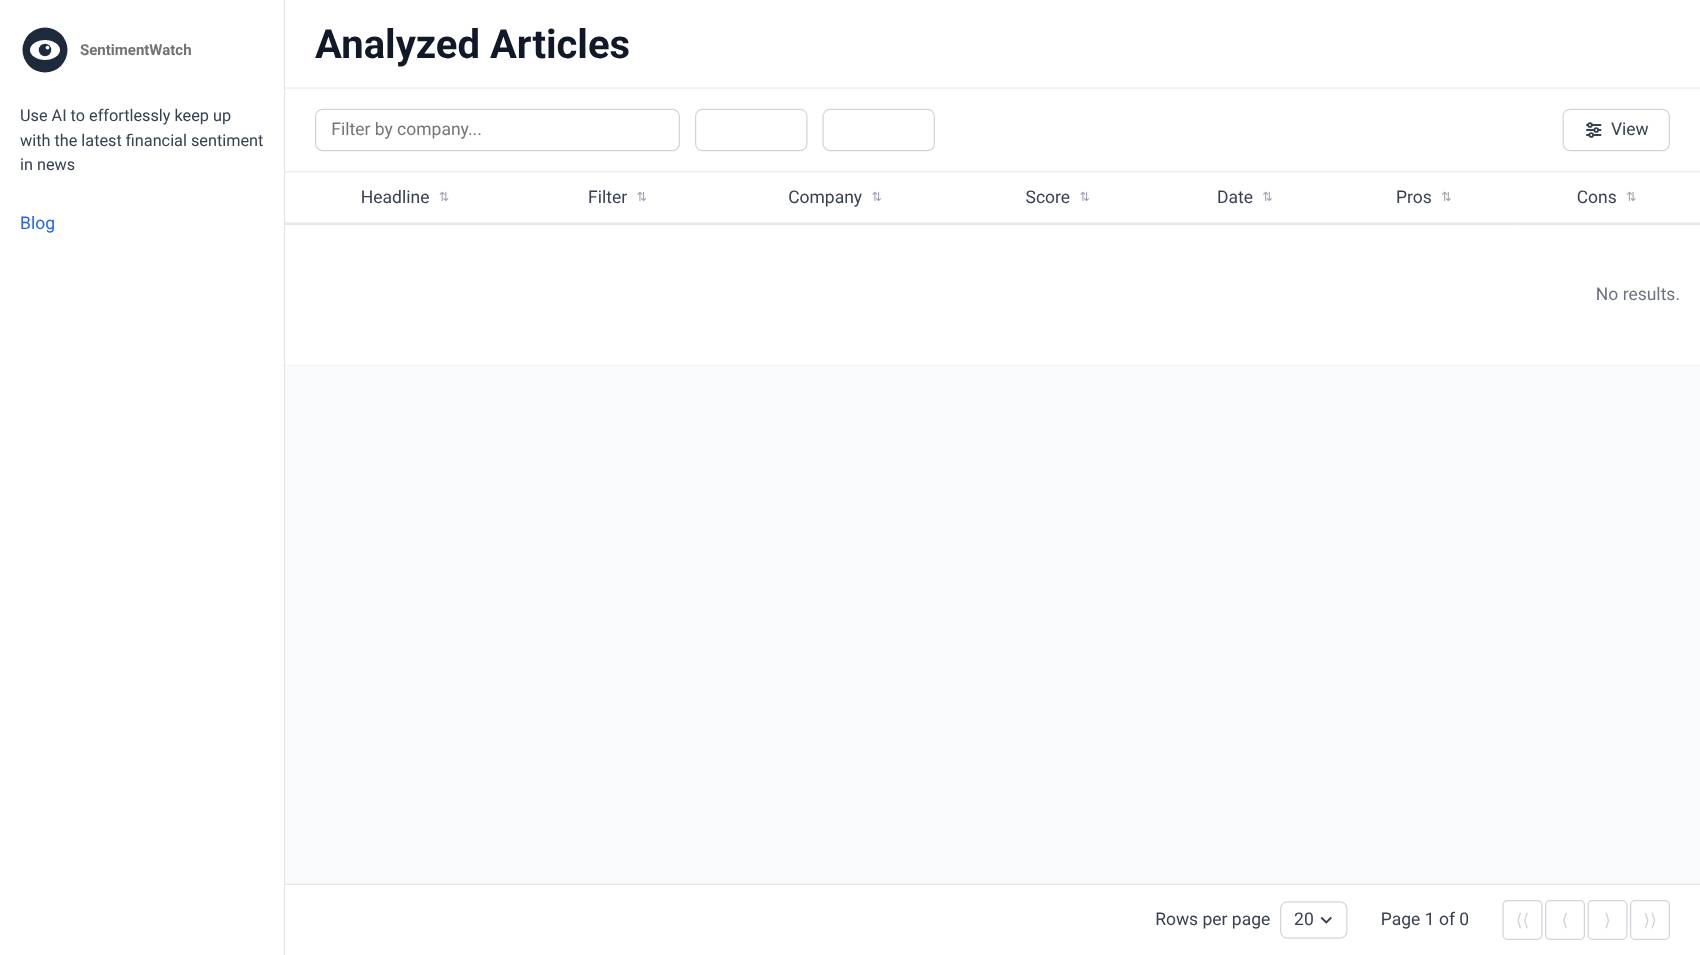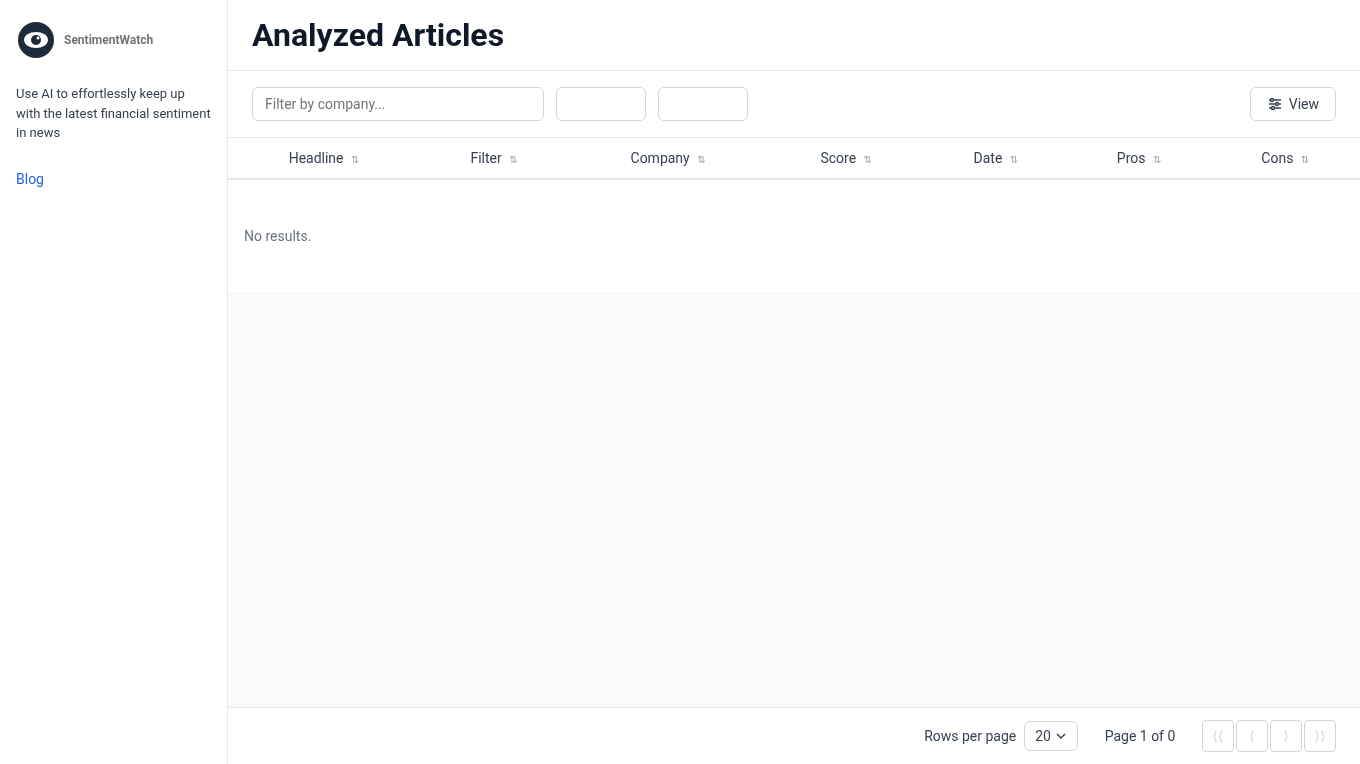--- a/index.html
+++ b/index.html
@@ -163,21 +163,21 @@
     }
 
     tbody tr td {
       padding: 16px;
       font-size: 14px;
       color: #6b7280;
       border-bottom: 1px solid #f3f4f6;
     }
 
     .no-results-row td {
-      text-align: left;
+      text-align: right;
       padding: 48px 16px;
       color: #6b7280;
       font-size: 14px;
     }
 
     
     .pagination-bar {
       display: flex;
       align-items: center;
       justify-content: flex-end;

